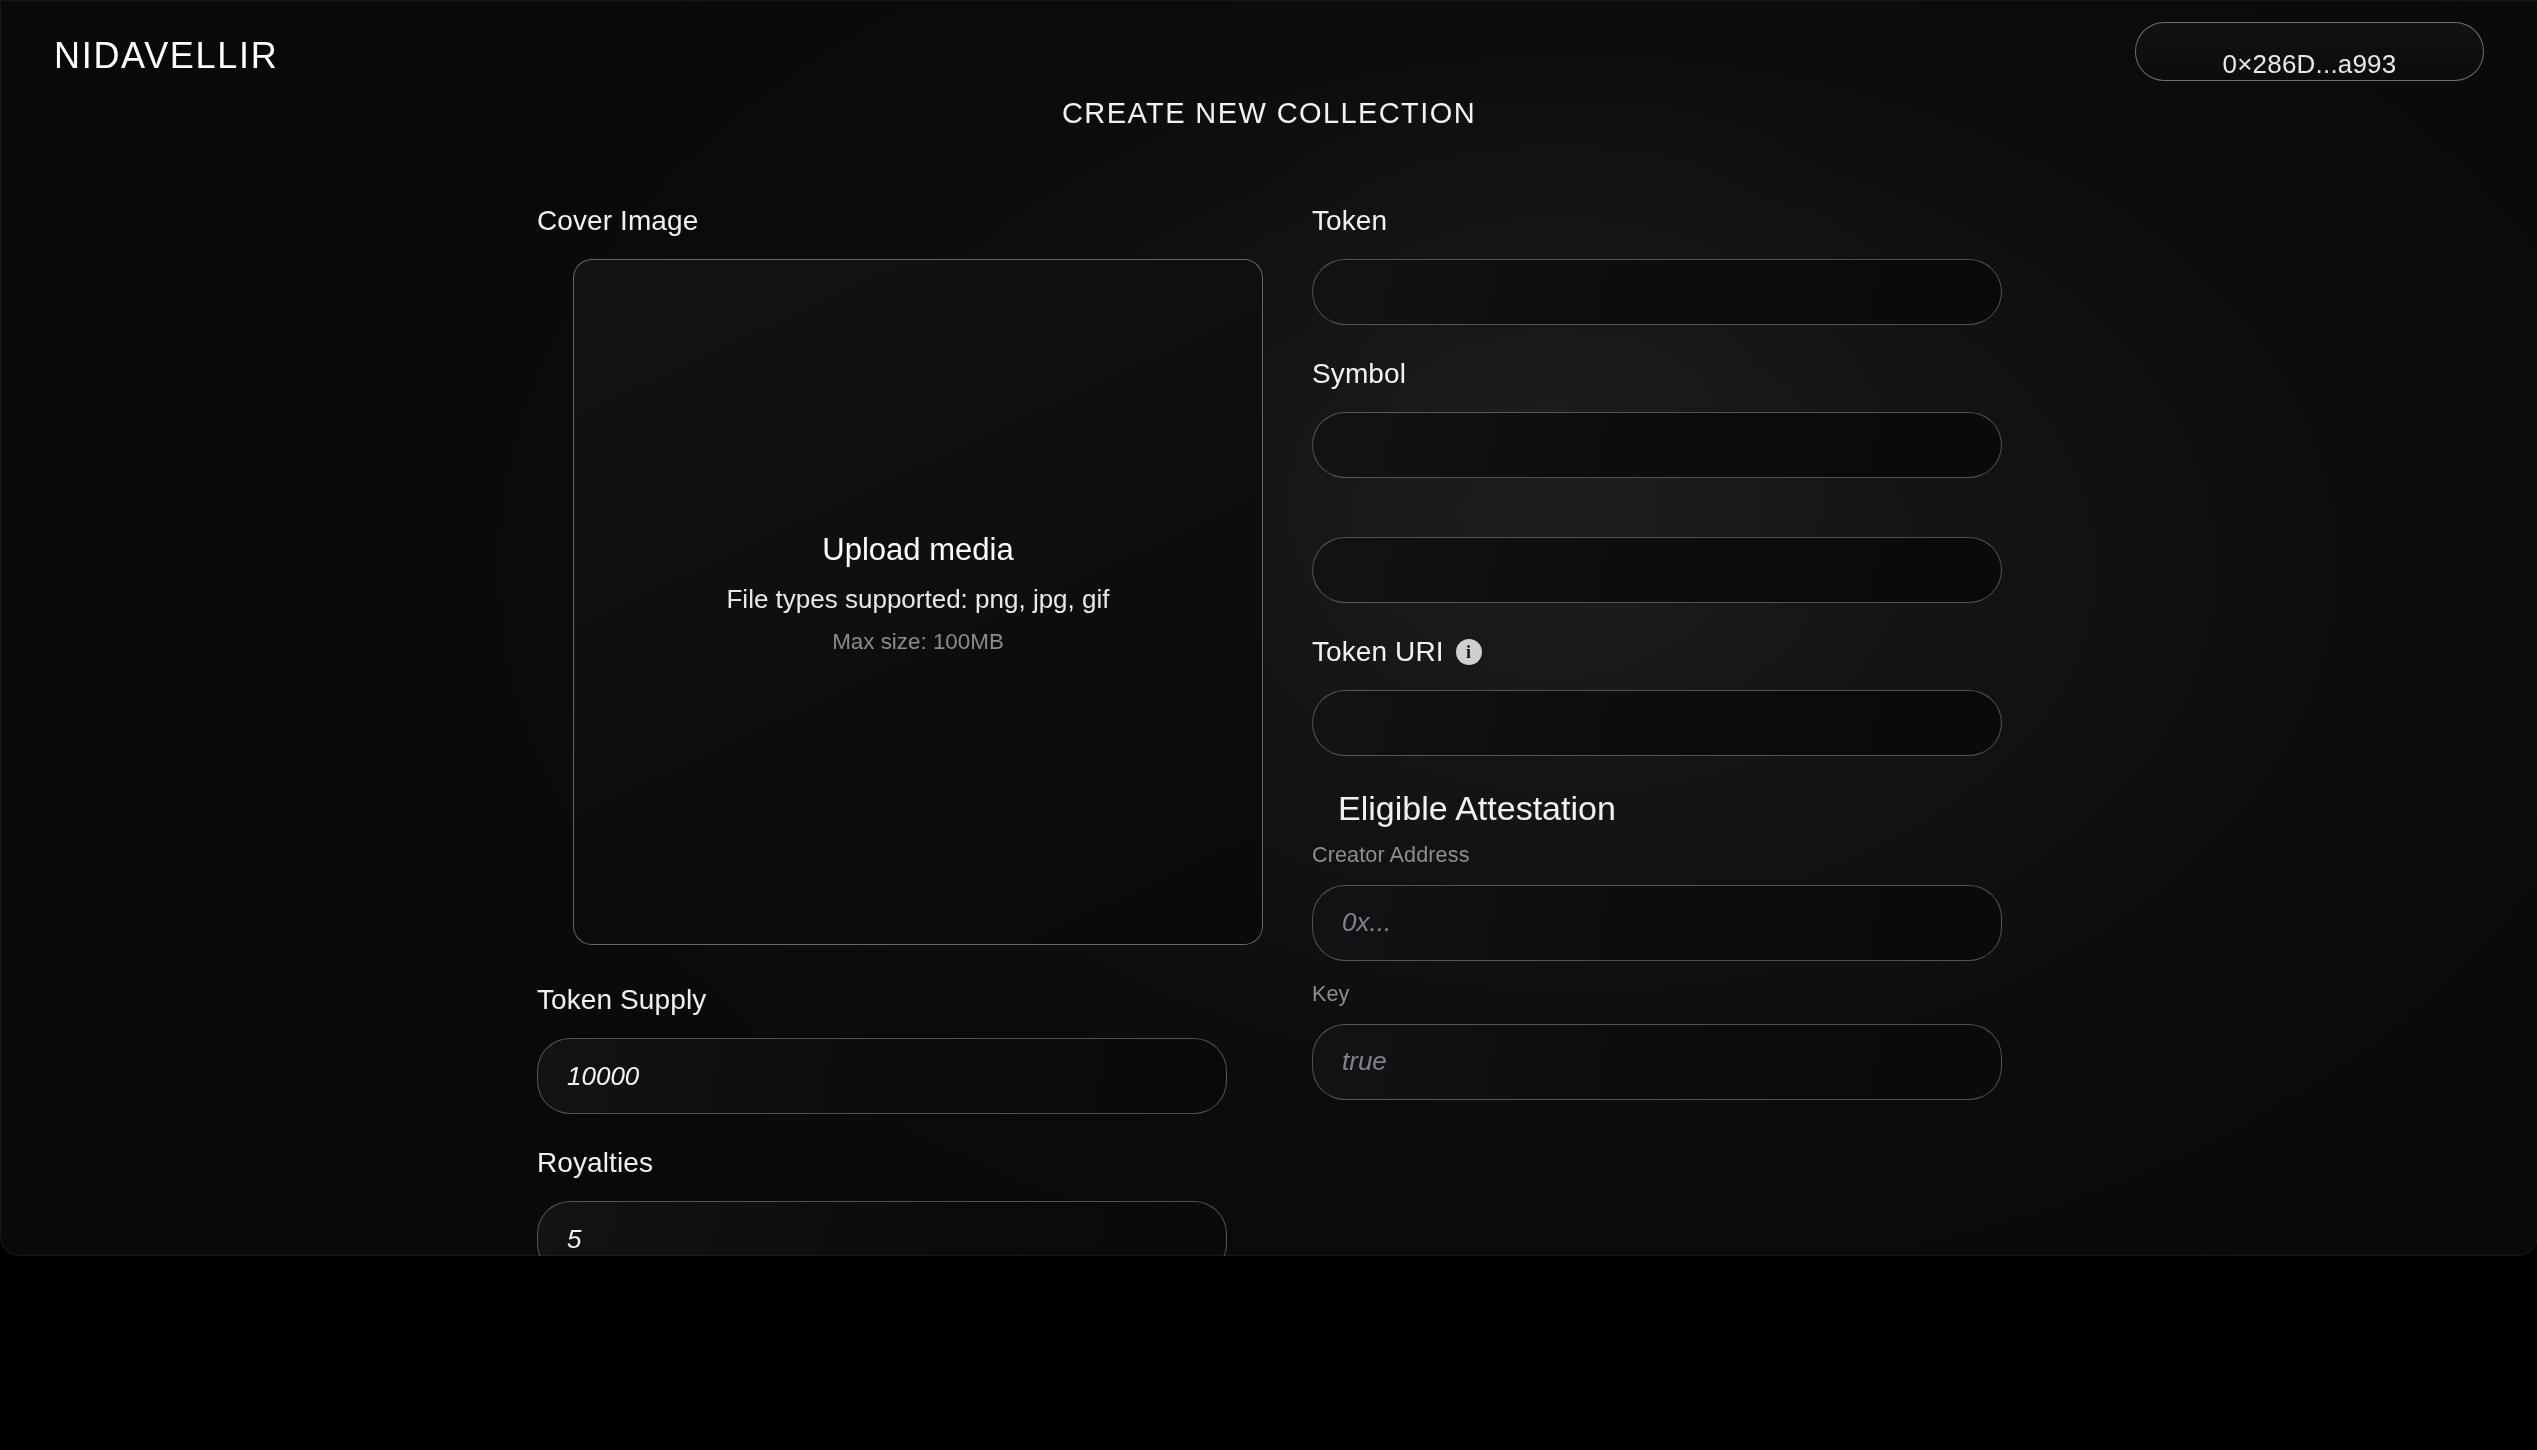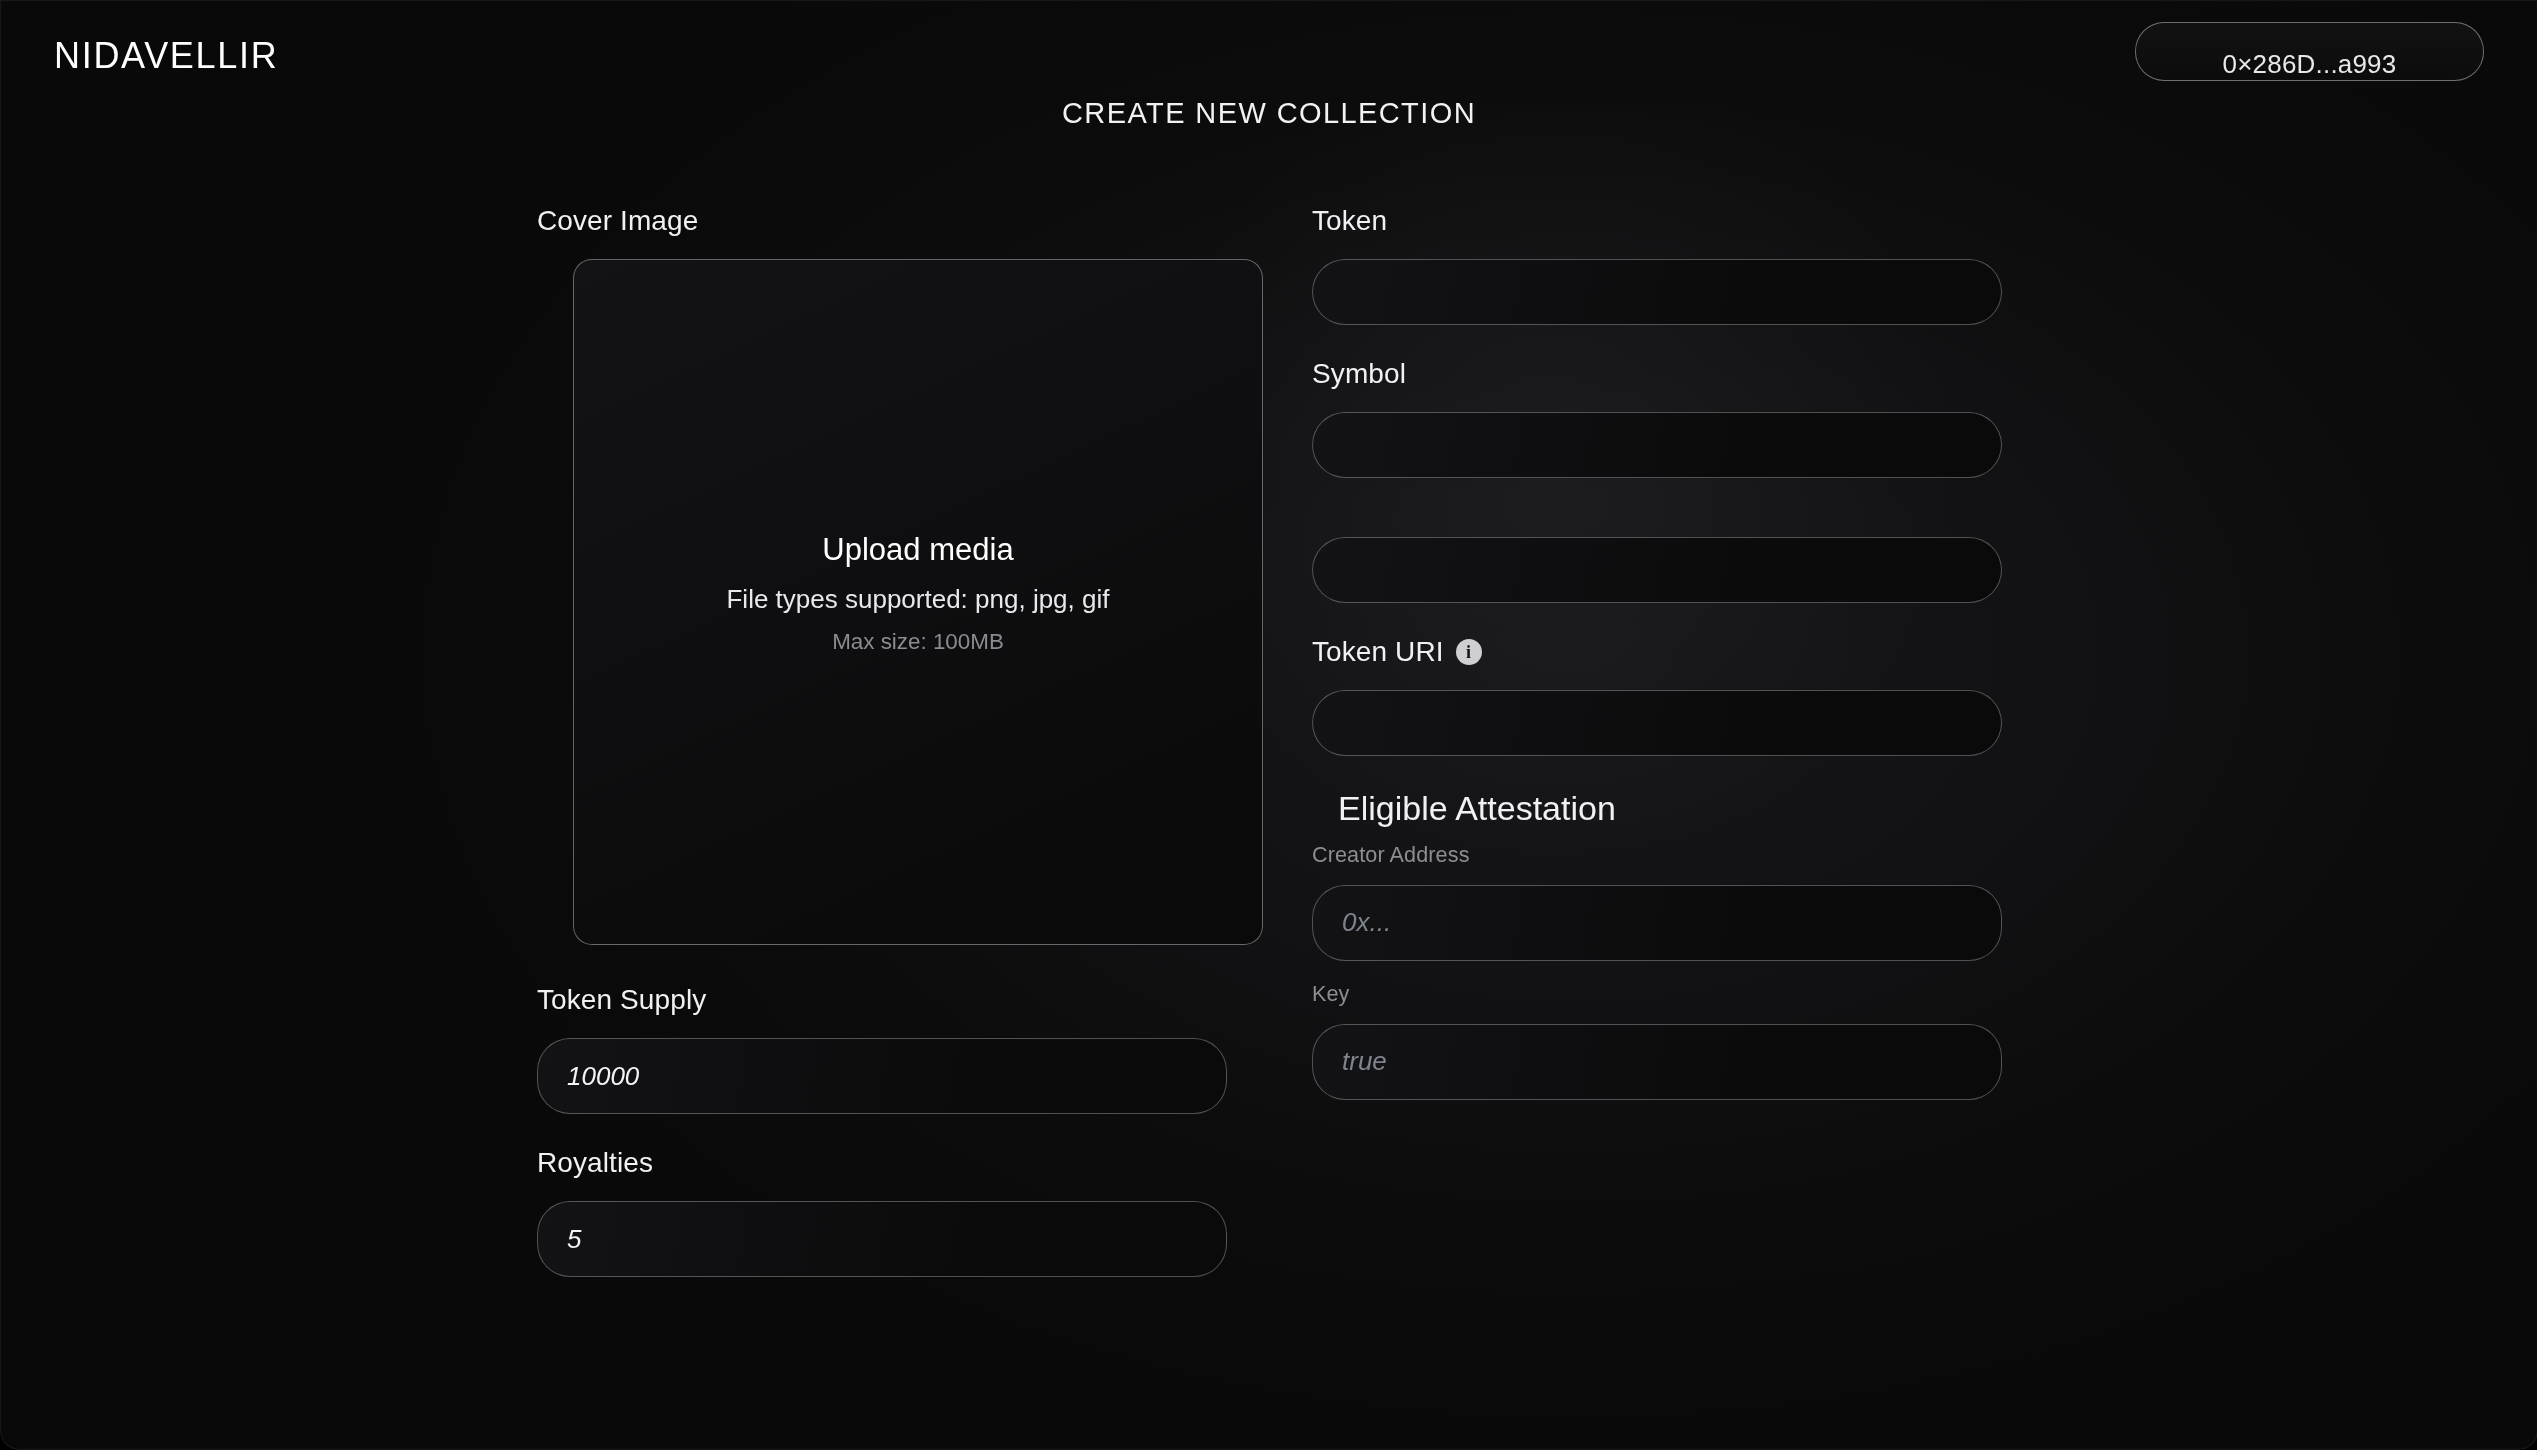--- a/index.html
+++ b/index.html
@@ -13,21 +13,21 @@
 
   body {
     font-family: "Liberation Sans", sans-serif;
     -webkit-font-smoothing: antialiased;
   }
 
   
   .app {
     position: relative;
     width: 2538px;
-    height: 1450px;
+    height: 1256px;
     background:
       radial-gradient(ellipse 1295px 863px at 62% 45%, #17171a 0%, #121214 38%, #0c0c0d 66%, #090909 100%),
       #080808;
     border-bottom-left-radius: 19px;
     border-bottom-right-radius: 19px;
     overflow: hidden;
     padding-left: 16px;
   }
   .app::after {
     content: "";

